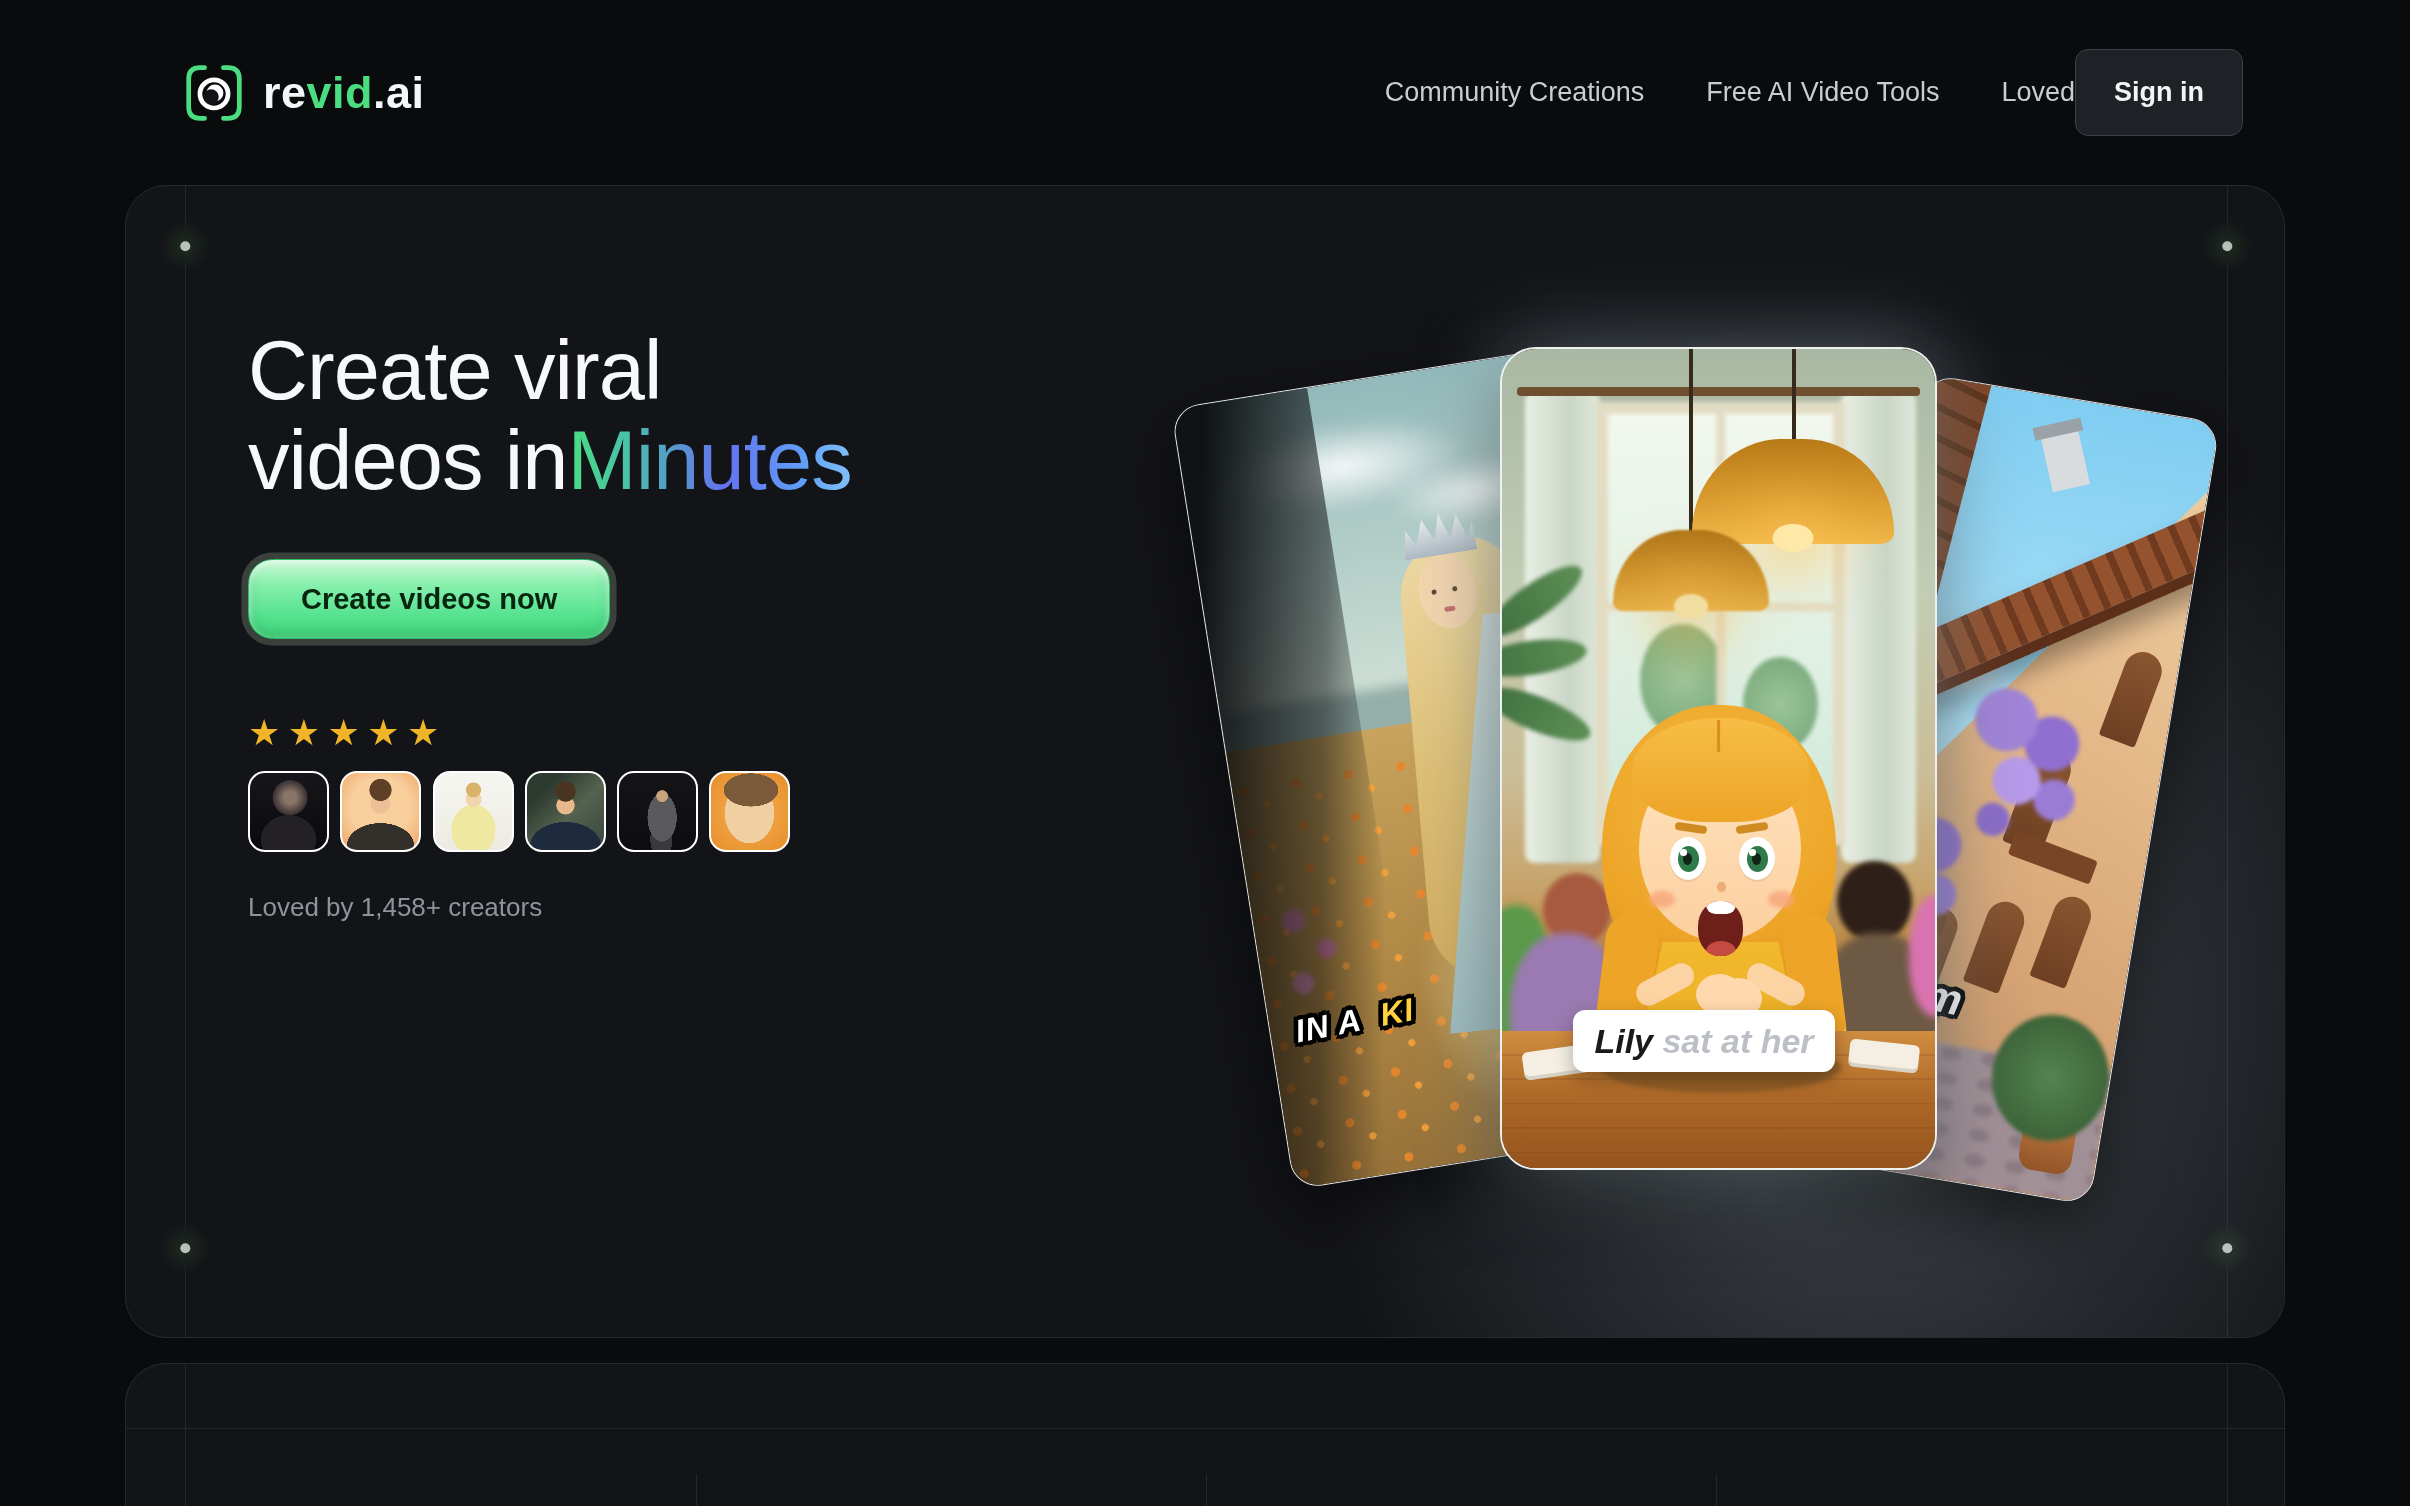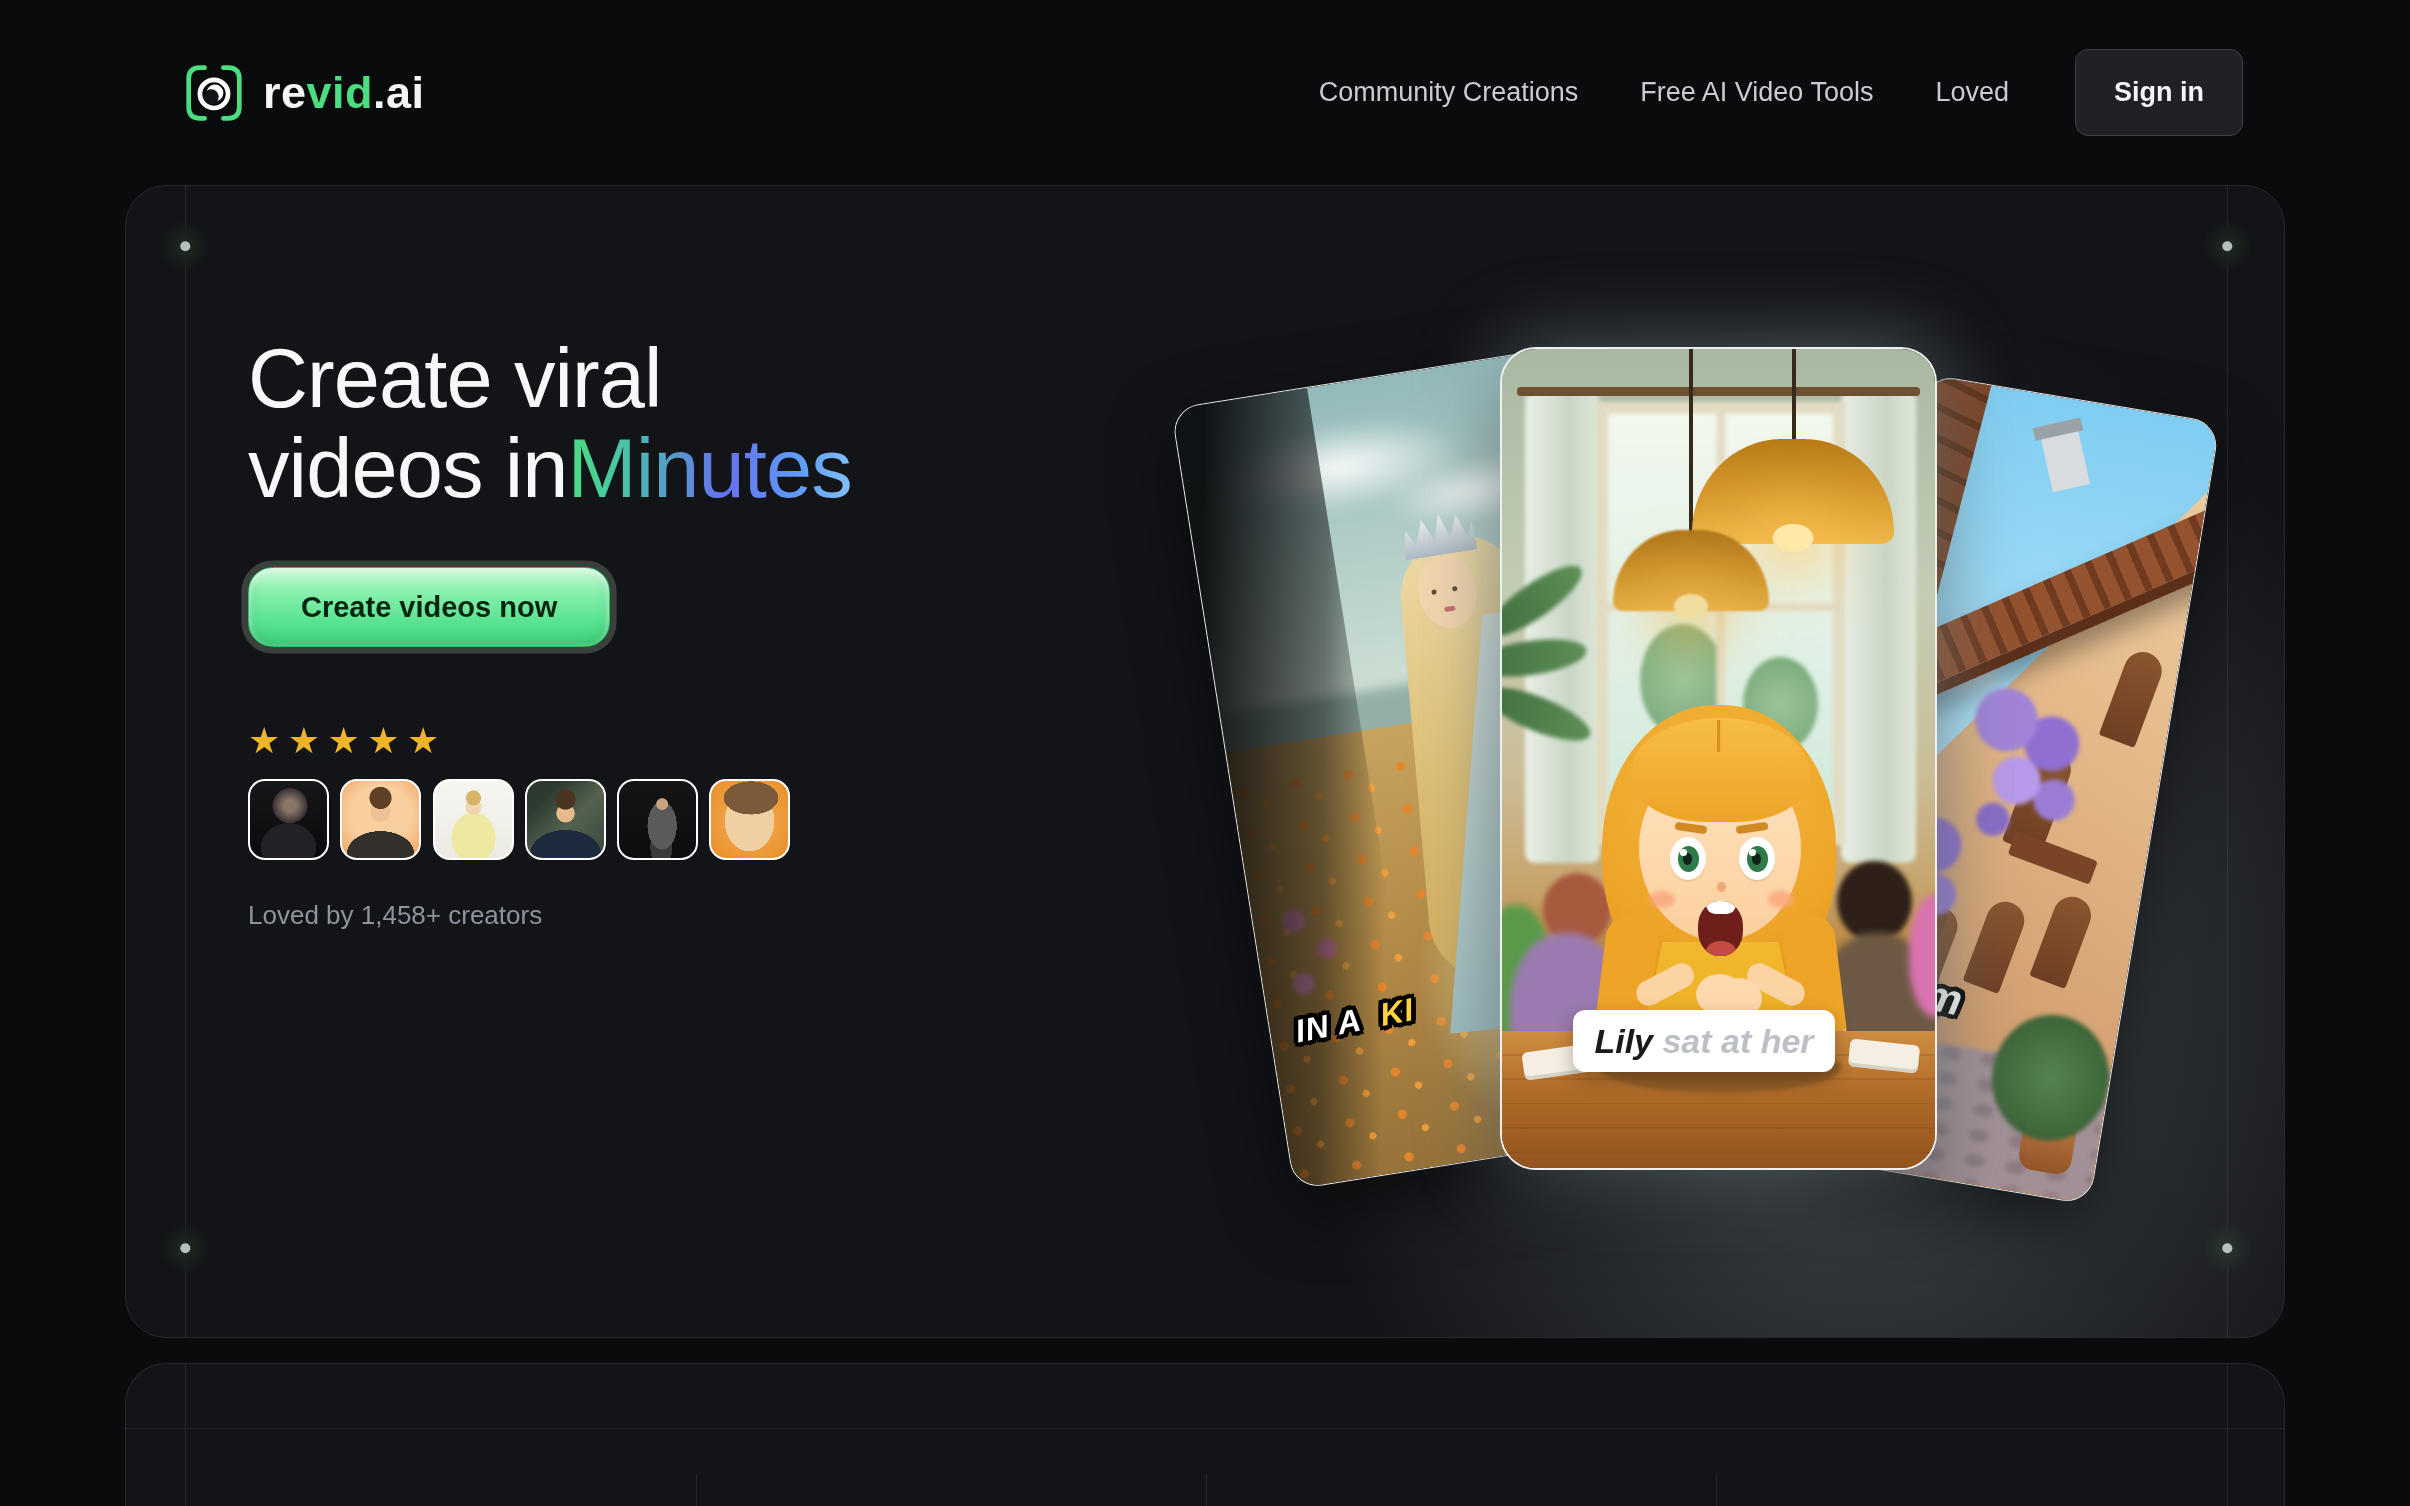--- a/index.html
+++ b/index.html
@@ -9,35 +9,35 @@
 
   
   .header{position:absolute;top:0;left:0;width:2411px;height:185px;display:flex;align-items:center;
     padding:0 168px 0 184px;z-index:20}
   .logo{display:flex;align-items:center;gap:19px}
   .logo-badge{width:60px;height:60px;position:relative}
   .logo-text{font-size:45px;font-weight:700;color:#f5f6f7;letter-spacing:0.5px}
   .logo-text .vid{color:#4ade80}
   .nav{margin-left:auto;display:flex;align-items:center;gap:62px}
   .nav a{color:#c9cdd3;font-size:27px;text-decoration:none;cursor:pointer}
-  .signin{margin-left:66px;background:#1f2126;border:0.9px solid #3c4047;border-radius:13px;
+  .signin{background:#1f2126;border:0.9px solid #3c4047;border-radius:13px;
     padding:27px 38px;color:#f3f4f6;font-size:27px;font-weight:700;cursor:pointer}
 
   
   .hero{position:absolute;left:125px;top:185px;width:2160px;height:1153px;background:#131418;
     border:0.9px solid #27292e;border-radius:41px;overflow:hidden}
   .vline{position:absolute;top:0;bottom:0;width:0.9px;background:#24262b;z-index:0}
   .dot{position:absolute;width:49px;height:49px;border-radius:50%;z-index:1;
     background:radial-gradient(circle,#1f2a24 0%,#181f1b 40%,rgba(20,25,22,0) 72%);
     transform:translate(-50%,-50%)}
   .dot::after{content:'';position:absolute;left:50%;top:50%;width:10.4px;height:10.4px;border-radius:50%;
     background:#b7bfba;transform:translate(-50%,-50%)}
 
   
-  .copy{position:absolute;left:122px;top:148px;width:932px;z-index:4}
+  .copy{position:absolute;left:122px;top:140px;width:932px;z-index:4}
   .h1{font-size:83px;line-height:90px;font-weight:500;color:#f7f8f9;letter-spacing:-0.9px}
   .grad{background:linear-gradient(90deg,#4ade80 0%,#49c2a8 20%,#6572f0 55%,#5f9df6 82%,#82c0f9 100%);
     -webkit-background-clip:text;background-clip:text;color:transparent;}
   .desc{margin-top:38px;width:890px;font-size:29px;line-height:45px;color:#d3d6da}
   .cta{margin-top:53px;display:inline-flex;align-items:center;justify-content:center;height:80px;
     padding:0 52px;border-radius:24.5px;font-size:29px;font-weight:700;color:#07250f;cursor:pointer;
     background:linear-gradient(180deg,#cdf9d9 0%,#8af0ae 30%,#59e392 68%,#43d67d 100%);
     border:1.9px solid #2dbd66;
     box-shadow:0 0 0 6.6px #3a403c, inset 0 2.8px 7.5px rgba(255,255,255,.65), inset 0 -5.6px 13px rgba(20,120,60,.25)}
   .note{margin-top:26px;font-size:25.4px;font-style:italic;color:#959ba3}

